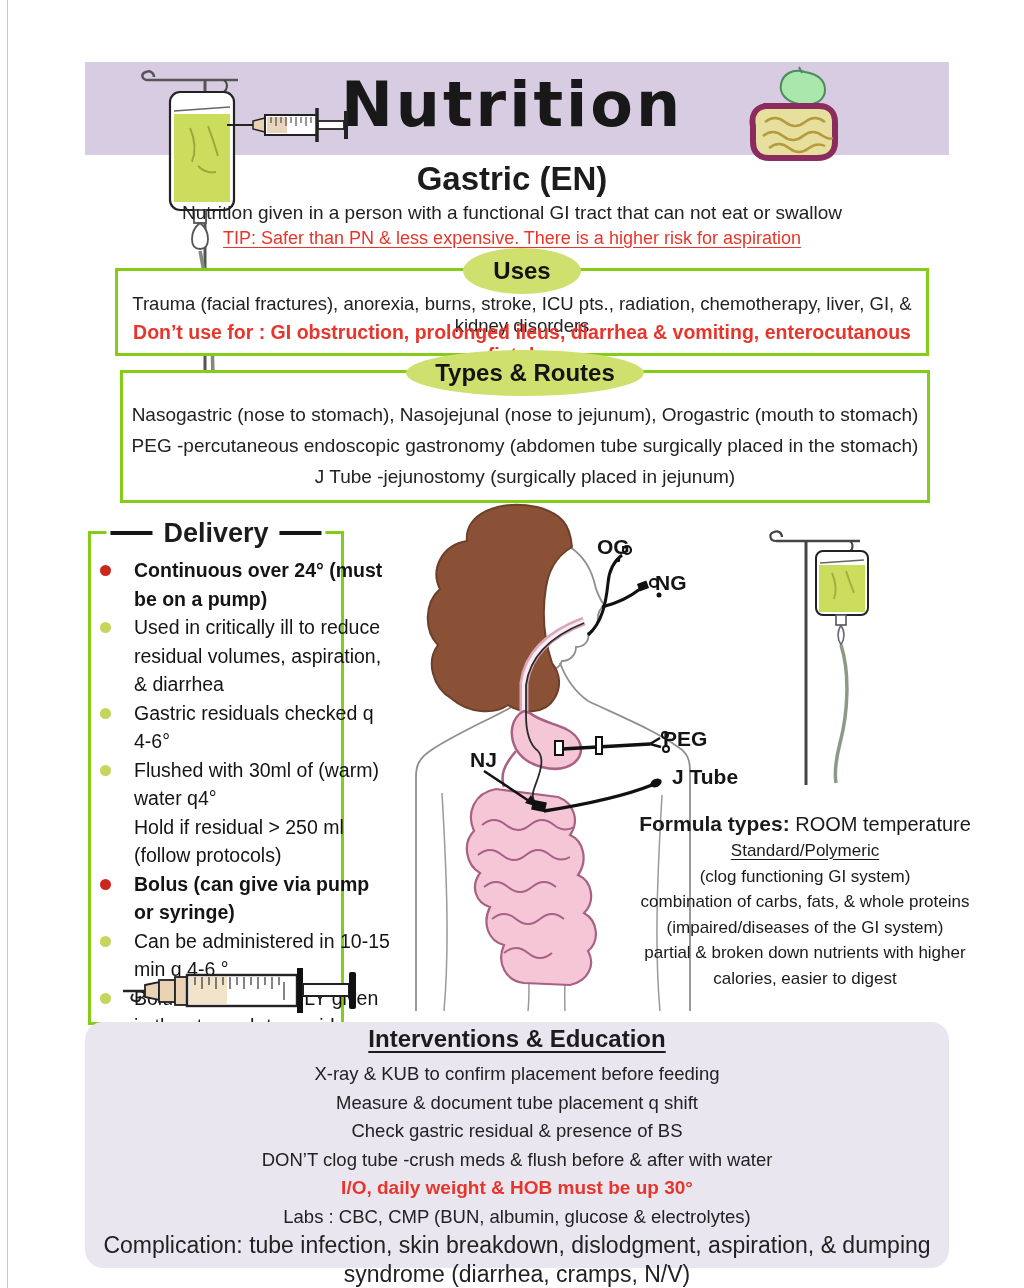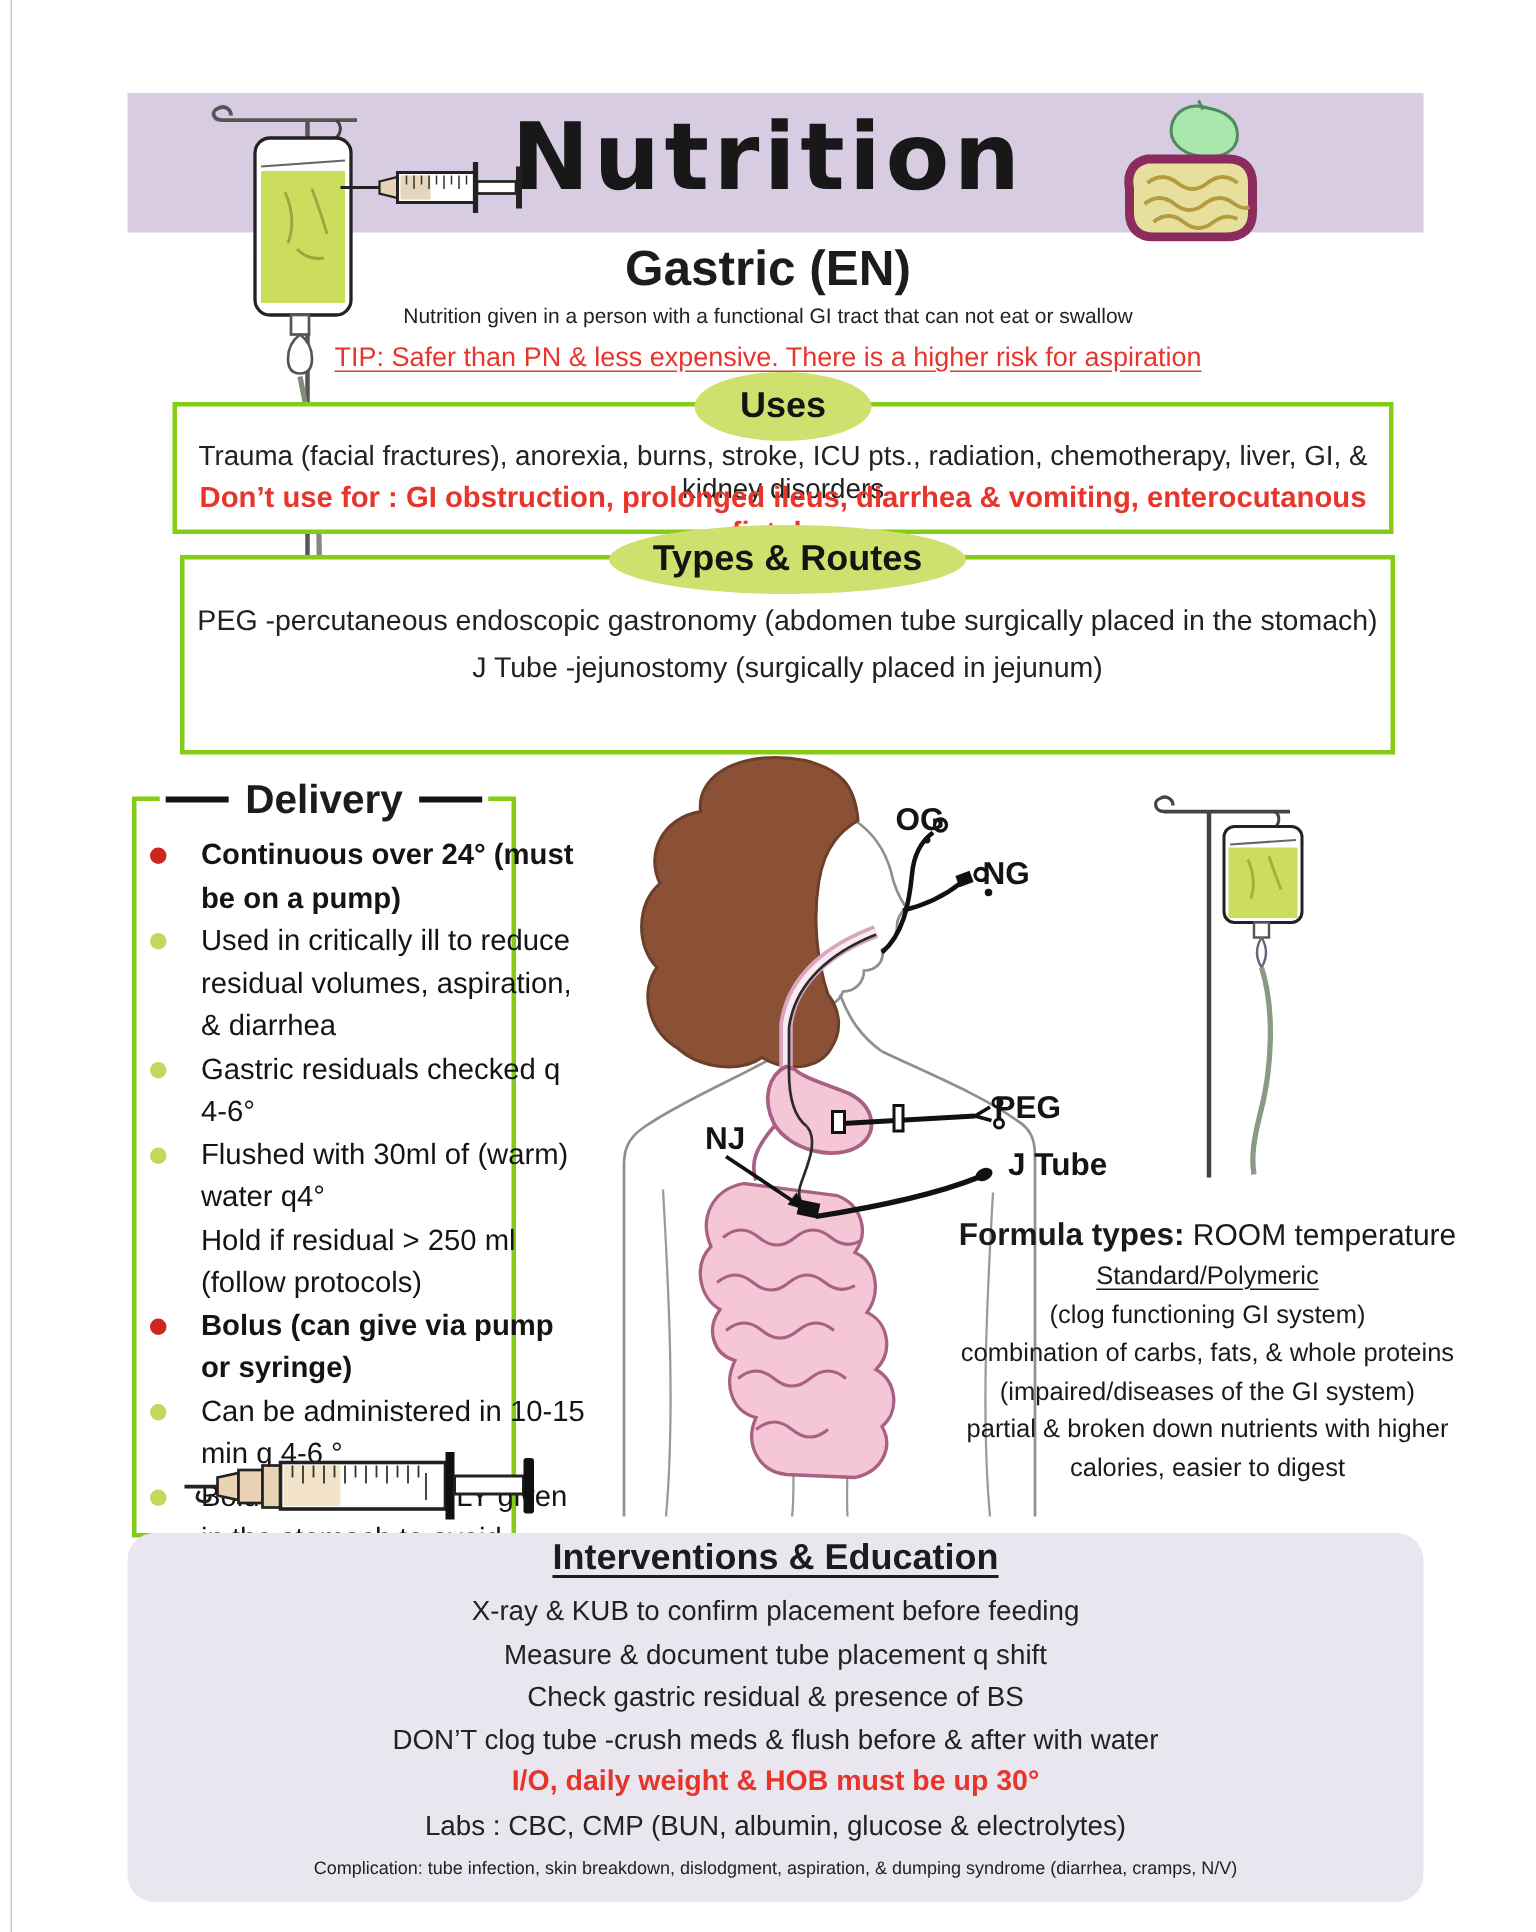--- a/index.html
+++ b/index.html
@@ -15,21 +15,21 @@
   .header-band { position:absolute; left:85px; top:62px; width:864px; height:93px; background:#d8cce3; }
   .main-title {
     position:absolute; left:0; top:68px; width:100%; text-align:center;
     font-size:62px; font-weight:800; letter-spacing:3px; color:#181818;
     font-family:"DejaVu Sans", sans-serif;
   }
   .illus { position:absolute; }
 
   
   .enteral-heading { position:absolute; left:0; top:160px; width:100%; text-align:center; font-size:33px; font-weight:700; }
-  .enteral-desc { position:absolute; left:0; top:202px; width:100%; text-align:center; font-size:14px; color:#222; }
+  .enteral-desc { position:absolute; left:0; top:202px; width:100%; text-align:center; font-size:19px; color:#222; }
   .enteral-tip { position:absolute; left:0; top:228px; width:100%; text-align:center; font-size:18px; color:#e8352b; text-decoration:underline; text-underline-offset:3px; }
 
   
   .box { position:absolute; border:3px solid #84cc16; background:#fff; }
   .badge {
     position:absolute; top:-23px; left:50%; transform:translateX(-50%);
     background:#cfe06e; border-radius:50%; text-align:center;
     font-weight:700; color:#141414; display:flex; align-items:center; justify-content:center;
   }
   .uses-box { left:115px; top:268px; width:814px; height:88px; }
@@ -69,21 +69,21 @@
   .formula-heading b { font-size:21px; font-weight:700; }
   .formula-line { font-size:17px; line-height:25.5px; }
   .f-underline { text-decoration:underline; text-underline-offset:3px; }
 
   
   .interventions { position:absolute; left:85px; top:1022px; width:864px; height:246px; background:#e9e6f0;border-radius:18px; }
   .interventions-title { position:absolute; top:3px; left:0; width:100%; text-align:center; font-size:24px; font-weight:700; text-decoration:underline; text-underline-offset:4px; }
   .interventions-lines { position:absolute; top:38px; left:0; width:100%; text-align:center; }
   .i-line { font-size:18.5px; line-height:28.5px; color:#222; }
   .i-red { color:#e8352b; font-weight:700; font-size:19px; }
-  .i-small { font-size:12px; }
+  .i-small { font-size:23px; }
 </style>
 </head>
 <body>
 
 <div class="page">
   <div class="left-rule"></div>
 
   <div class="header-band"></div>
   <div class="main-title">Nutrition</div>
 
@@ -125,20 +125,21 @@
 
   <div class="box uses-box">
     <div class="badge uses-badge">Uses</div>
     <div class="uses-line1">Trauma (facial fractures), anorexia, burns, stroke, ICU pts., radiation, chemotherapy, liver, GI, &amp; kidney disorders</div>
     <div class="uses-line2">Don’t use for : GI obstruction, prolonged ileus, diarrhea &amp; vomiting, enterocutanous fistulas</div>
   </div>
 
   <div class="box types-box">
     <div class="badge types-badge">Types &amp; Routes</div>
     <div class="types-lines">
+      <div>Nasogastric (nose to stomach), Nasojejunal (nose to jejunum), Orogastric (mouth to stomach)</div>
       <div>PEG -percutaneous endoscopic gastronomy (abdomen tube surgically placed in the stomach)</div>
       <div>J Tube -jejunostomy (surgically placed in jejunum)</div>
     </div>
   </div>
 
   <div class="box delivery-box">
     <div class="delivery-title-row">
       <span class="delivery-dash"></span>
       <span class="delivery-title">Delivery</span>
       <span class="delivery-dash"></span>

